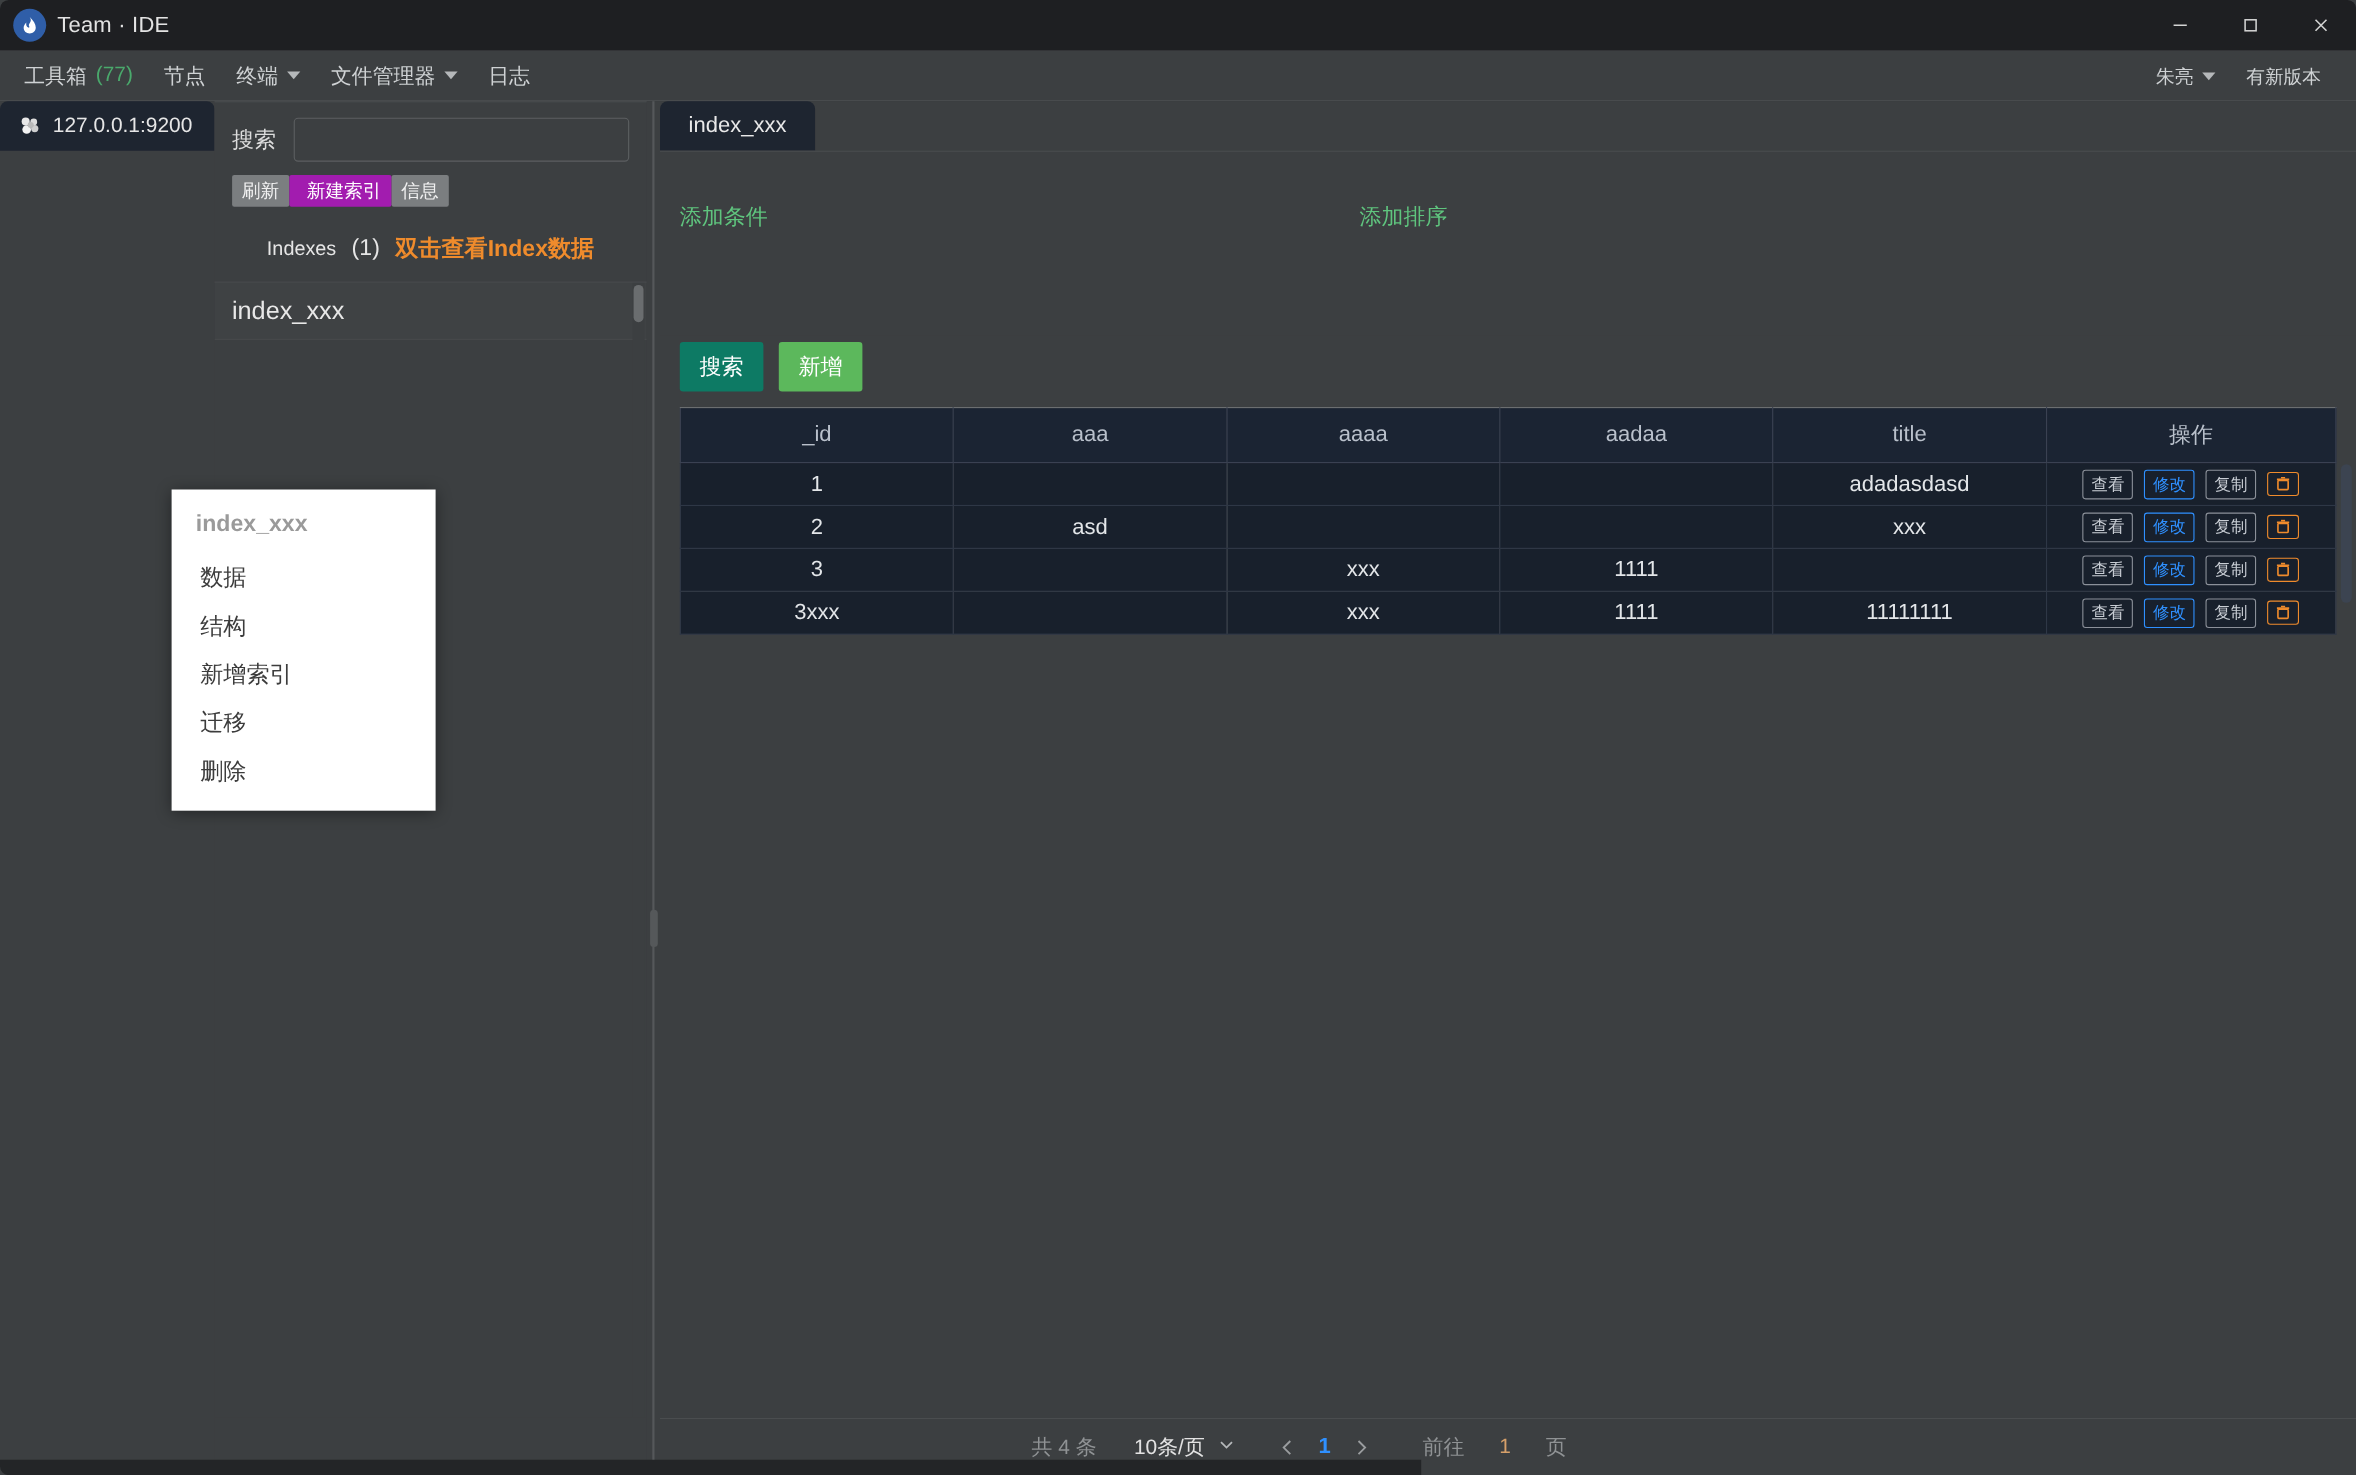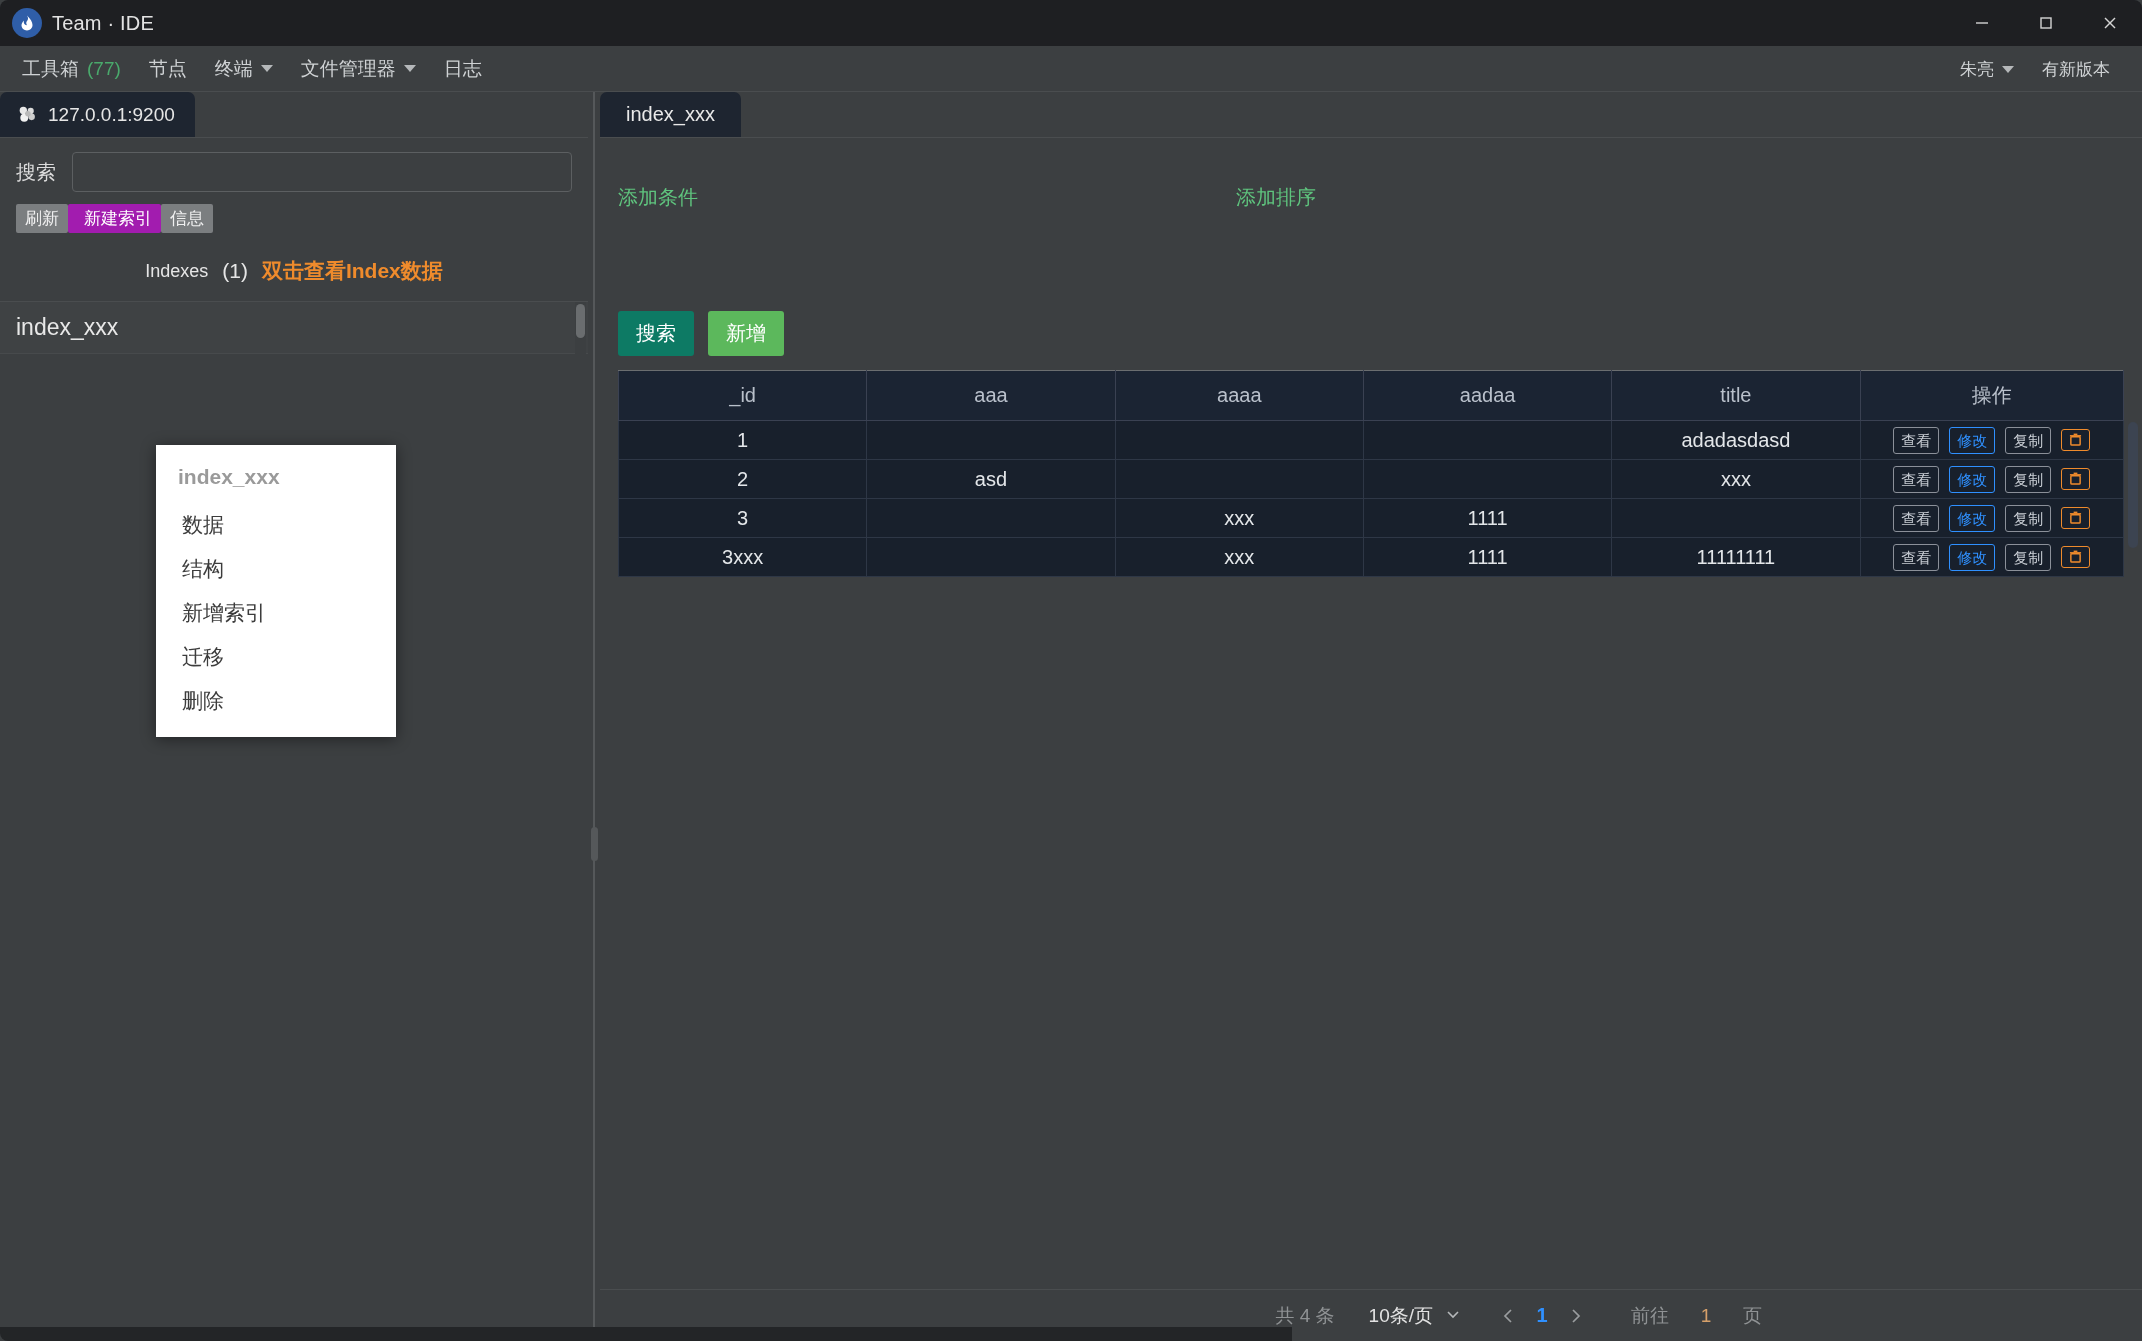--- a/index.html
+++ b/index.html
@@ -65,21 +65,21 @@
   .caret { width: 0; height: 0; border-left: 6px solid transparent; border-right: 6px solid transparent; border-top: 7px solid #b5b8ba; display:inline-block; }
   .menubar-right { position: absolute; right: 18px; top: 0; height: 46px; display: flex; align-items: center; gap: 0; }
   .menubar-right .menu-item { font-size: 17px; }
 
   
   .body { flex: 1 1 auto; display: flex; min-height: 0; position: relative; background:#3c3f41; }
 
   
   .left {
     width: 588px; flex: 0 0 588px;
-    display: flex; flex-direction: column;
+    display: flex; flex-direction: row;
     background: #3c3f41;
     min-height: 0;
     position: relative;
   }
   .conn-tabs { height: 45px; flex:0 0 45px; display: flex; align-items: flex-end; background:#3c3f41; }
   .conn-tab {
     height: 45px; padding: 0 20px 0 16px;
     background: #1e2530;
     color: #e6e6e6; font-size: 19px;
     display: flex; align-items: center; gap: 10px;
@@ -206,21 +206,21 @@
   .opbtn.copy { border: 1px solid #8b9099; color: #c8cdd4; }
   .opbtn.del  { border: 1px solid #ef8b2c; color: #ef8b2c; padding: 3px 7px; display:flex; align-items:center; justify-content:center;}
   .opbtn.del svg { display:block; }
 
   .tbl-scrollbar { position:absolute; right: 4px; top: 52px; width: 10px; height: 126px; }
   .tbl-scrollbar .thumb { width:10px; height:126px; background:#3c4451; border-radius:5px;}
 
   
   .pager {
     flex: 0 0 52px; height: 52px;
-    display: flex; align-items: center; justify-content: flex-end;
+    display: flex; align-items: center; justify-content: center;
     gap: 0; padding-right: 380px;
     border-top: 1px solid #4a4d4f;
     background: #3c3f41;
   }
   .pg-total { color: #8f9294; font-size: 19px; margin-right: 34px; }
   .pg-size { color: #e2e2e2; font-size: 19px; margin-right: 10px; }
   .pg-size-caret { margin-right: 30px; }
   .pg-arrow { width: 32px; height: 32px; display:flex; align-items:center; justify-content:center; cursor:pointer; }
   .pg-num { color: #2f90ff; font-size: 20px; font-weight: bold; width: 34px; text-align:center; cursor:pointer;}
   .pg-goto { color: #8f9294; font-size: 19px; margin-left: 40px; margin-right: 22px; }

